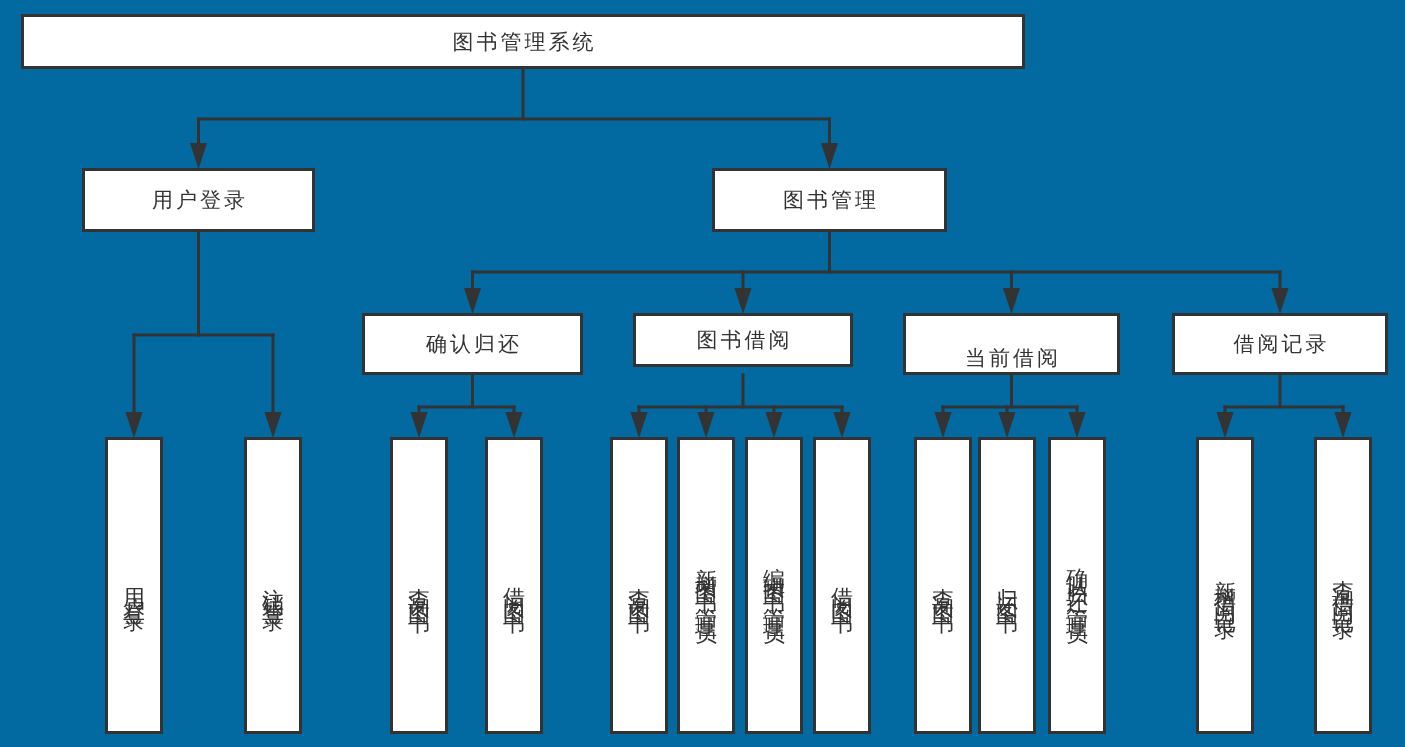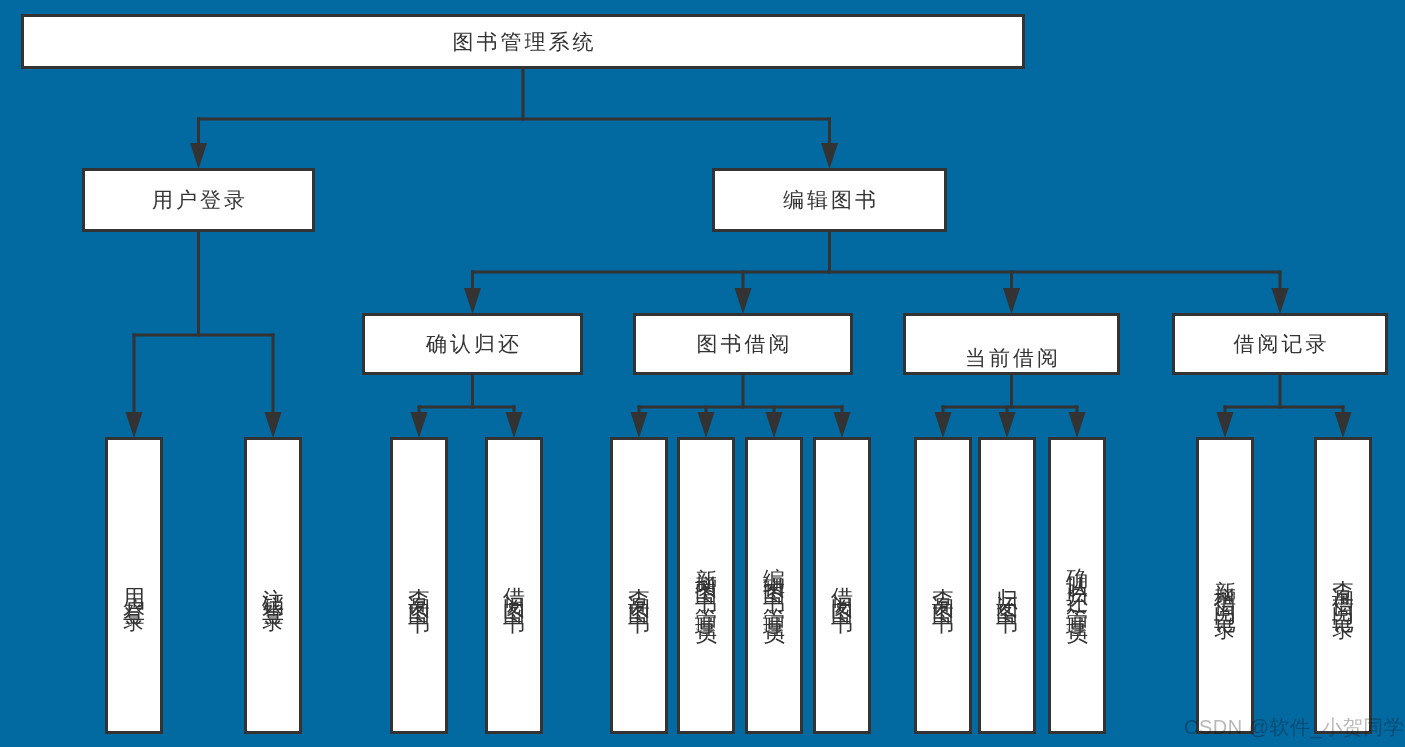--- a/index.html
+++ b/index.html
@@ -118,26 +118,26 @@
       <polygon points="1334.5,412 1351.5,412 1343,438" fill="#333333"></polygon>
     </svg>
   <div id="nodes">
       <div class="node" style="left: 21px; top: 14px; width: 1004px; height: 55px;">
         <span class="label">图书管理系统</span>
       </div>
       <div class="node" style="left: 82px; top: 168px; width: 233px; height: 64px;">
         <span class="label">用户登录</span>
       </div>
       <div class="node" style="left: 712px; top: 168px; width: 235px; height: 64px;">
-        <span class="label">编辑图书</span>
+        <span class="label">图书管理</span>
       </div>
       <div class="node" style="left: 362px; top: 313px; width: 221px; height: 62px;">
         <span class="label">确认归还</span>
       </div>
-      <div class="node" style="left: 633px; top: 313px; width: 220px; height: 62px;">
+      <div class="node" style="left: 633px; top: 313px; width: 220px; height: 54px;">
         <span class="label">图书借阅</span>
       </div>
       <div class="node" style="left: 903px; top: 313px; width: 217px; height: 62px; align-items: flex-end;">
         <span class="label">当前借阅</span>
       </div>
       <div class="node" style="left: 1172px; top: 313px; width: 216px; height: 62px;">
         <span class="label">借阅记录</span>
       </div>
       <div class="node vertical" style="left: 105px; top: 437px; width: 58px; height: 297px;">
         <span class="label">用户登录</span>
@@ -172,14 +172,13 @@
       <div class="node vertical" style="left: 1048px; top: 437px; width: 58px; height: 297px;">
         <span class="label">确认归还（管理员）</span>
       </div>
       <div class="node vertical" style="left: 1196px; top: 437px; width: 58px; height: 297px;">
         <span class="label">新增借阅记录</span>
       </div>
       <div class="node vertical" style="left: 1314px; top: 437px; width: 58px; height: 297px;">
         <span class="label">查询借阅记录</span>
       </div>
     </div>
-  <div class="watermark">CSDN @软件_小贺同学</div>
 </div>
 
 </body></html>

